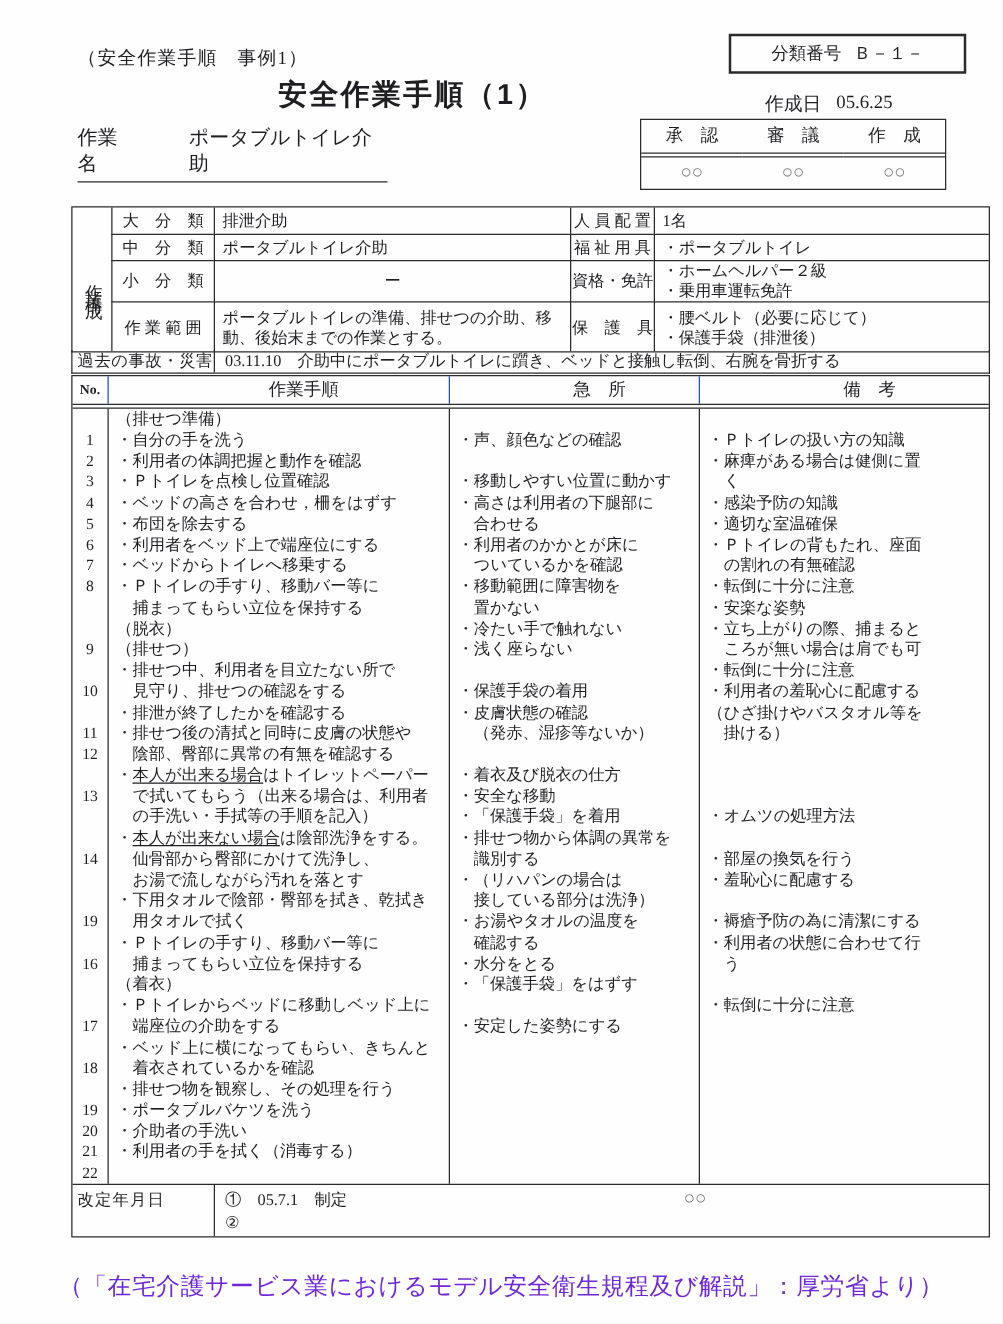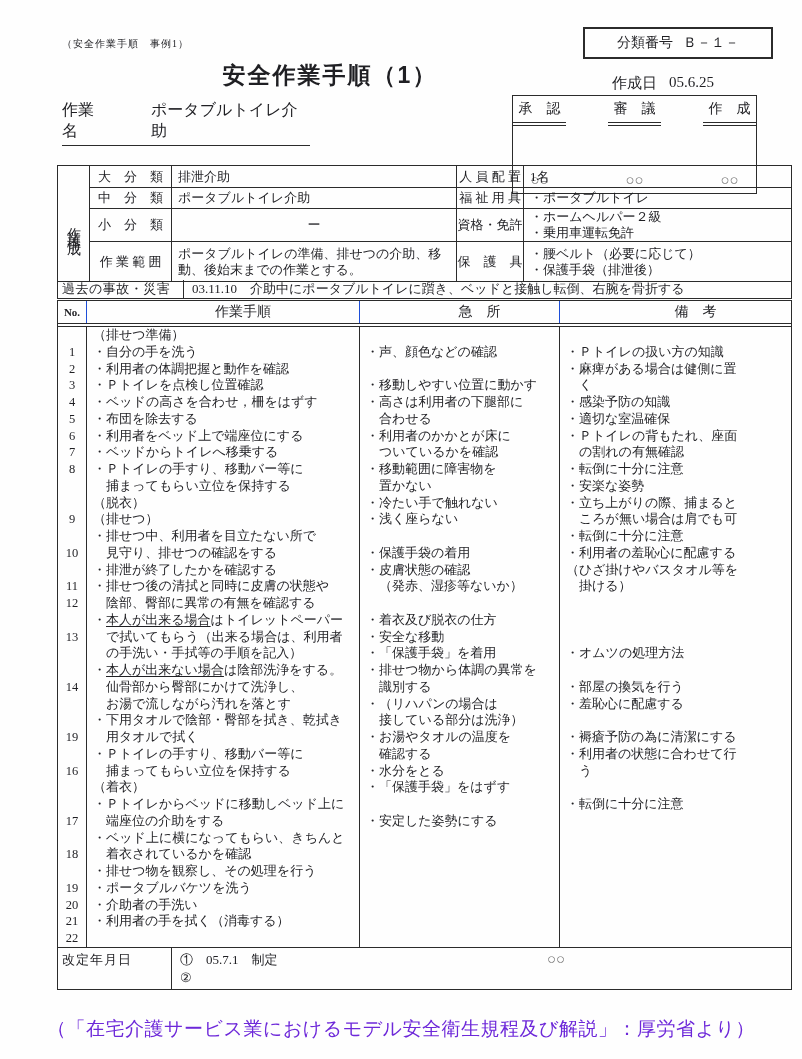--- a/index.html
+++ b/index.html
@@ -5,30 +5,30 @@
   html,body{margin:0;padding:0;background:#e8e8e8;}
   .page{
     position:relative;width:802px;height:1059px;background:#fefefe;
     font-family:"Liberation Serif","DejaVu Serif",serif;
     color:#1f1f23;overflow:hidden;margin:0 auto;
   }
   .abs{position:absolute;}
   .sans{font-family:"Liberation Sans","DejaVu Sans",sans-serif;}
 
   
-  .example-label{top:37px;left:62px;font-size:10px;letter-spacing:1px;}
+  .example-label{top:37px;left:62px;font-size:15px;letter-spacing:1px;}
   .class-box{top:27px;left:583px;width:146px;border:2px solid #2b2b2b;
     padding:5px 20px;font-size:14px;display:flex;gap:10px;justify-content:center;}
   .doc-title{top:60px;left:0;width:660px;text-align:center;font-size:23px;
     font-weight:bold;letter-spacing:2px;}
   .created{top:74px;left:612px;font-size:15px;display:flex;gap:12px;}
   .workname{top:100px;left:62px;width:248px;border-bottom:1.5px solid #2b2b2b;
     padding-bottom:3px;font-size:16px;display:flex;gap:42px;}
   .approval{top:95px;left:512px;width:243px;border:1.5px solid #2b2b2b;
-    display:grid;grid-template-columns:1fr 1fr 1fr;font-size:14px;gap:42px;}
+    display:grid;grid-template-columns:1fr 1fr 1fr;font-size:14px;}
   .approval .hc{border-bottom:4px double #2b2b2b;text-align:center;padding:4px 0;}
   .approval .vc{text-align:center;padding:4px 0;color:#777;font-size:15px;}
   .approval .hc + .hc, .approval .vc + .vc{border-left:0;}
   .approval .c2{border-left:1px solid #2b2b2b;}
   .approval .c3{border-left:1px solid #2b2b2b;}
 
   
   .comp{top:165px;left:57px;width:733px;border:1.5px solid #2b2b2b;
     display:grid;grid-template-columns:31px 82px 285px 67px 268px;
     grid-template-rows:21px 21px 33px 40px;font-size:13px;}
@@ -38,21 +38,21 @@
     writing-mode:vertical-rl;text-orientation:upright;display:flex;
     align-items:center;justify-content:center;letter-spacing:5px;font-size:14px;
     padding-top:4px;}
   .comp .r1{border-top:0;}
   .comp .lab{display:flex;align-items:center;justify-content:center;text-align:center;}
   .comp .val{display:flex;align-items:center;padding:1px 6px;white-space:pre-line;line-height:16px;}
   .comp .cen{justify-content:center;}
 
   
   .accident{top:280px;left:57px;width:733px;height:18px;border:1.5px solid #2b2b2b;
-    border-top:0;display:grid;grid-template-columns:113px 1fr;font-size:13px;gap:12px;}
+    border-top:0;display:grid;grid-template-columns:113px 1fr;font-size:13px;}
   .accident .lab{display:flex;align-items:center;padding-left:4px;letter-spacing:0.5px;}
   .accident .val{border-left:1px solid #2b2b2b;display:flex;align-items:center;
     padding-left:8px;white-space:pre;}
 
   
   .mt{top:300px;left:57px;width:733px;border:1.5px solid #2b2b2b;}
   .mt-header{display:grid;grid-template-columns:28px 273px 200px 232px;height:22px;
     border-bottom:4px double #2b2b2b;font-size:14px;}
   .mt-header > div{display:flex;align-items:center;justify-content:center;}
   .mt-header > div + div{border-left:1px solid #1d4ed8;padding-left:40px;}

